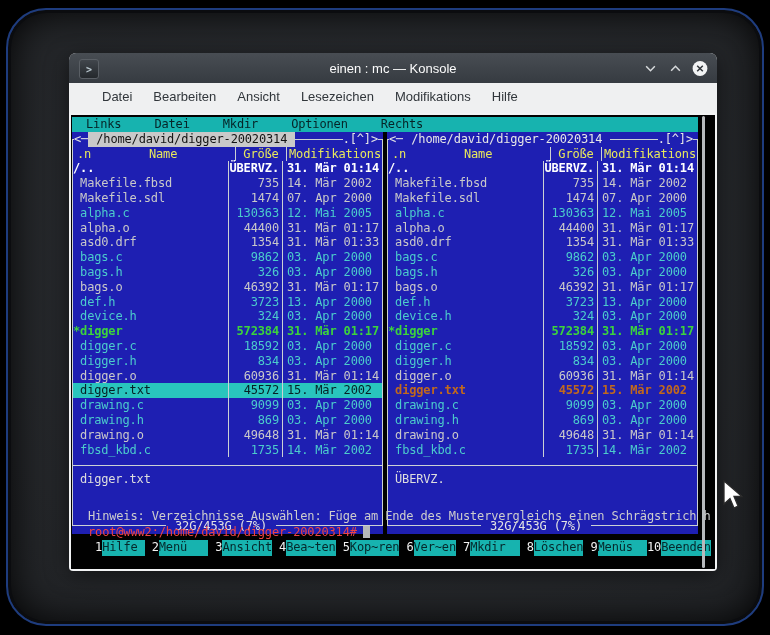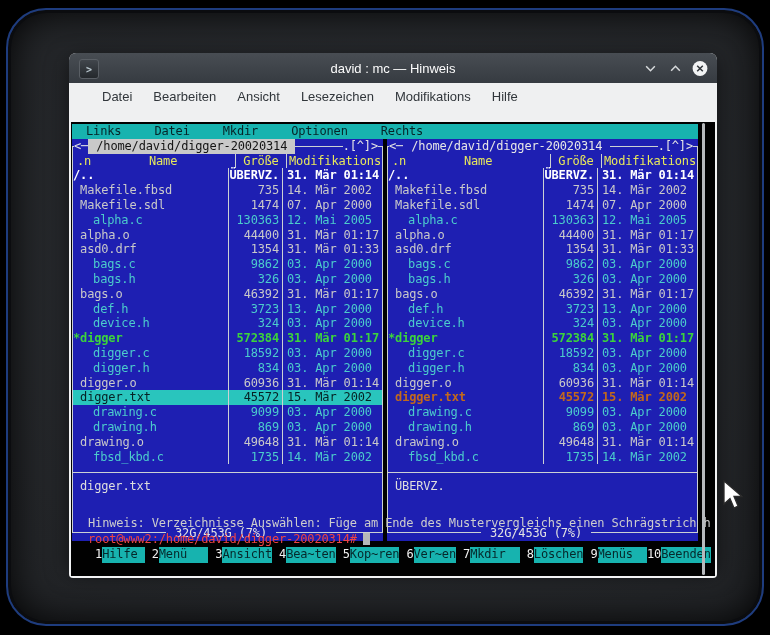--- a/index.html
+++ b/index.html
@@ -19,21 +19,21 @@
             background:linear-gradient(#41464c,#24282c);border:1px solid #5a5f65;
             color:#b9c7ce;font-family:"DejaVu Sans Mono",monospace;font-size:10px;font-weight:bold;
             display:flex;align-items:center;justify-content:center;}
   .title{flex:1;text-align:center;color:#fcfcfc;font-size:13px;}
   .controls{position:absolute;right:9px;top:0;height:30px;display:flex;align-items:center;gap:9px;}
   .ctl{width:16px;height:16px;display:flex;align-items:center;justify-content:center;}
   .menubar{height:26px;background:#eff0f1;display:flex;align-items:center;gap:21px;
            padding-left:33px;font-size:13px;color:#31363b;}
   .menubar span{cursor:default;}
   
-  .termwrap{position:absolute;left:0;top:67px;width:648px;height:458px;background:#f2f3f4;
+  .termwrap{position:absolute;left:0;top:60px;width:648px;height:458px;background:#f2f3f4;
             padding:0;border-radius:0 0 4px 4px;}
   .term{position:absolute;left:2px;top:2px;width:644px;height:454px;background:#010101;
         overflow:hidden;font-family:"DejaVu Sans Mono",monospace;font-size:12px;
         letter-spacing:-0.15px;line-height:14.8px;color:#c9c9c9;}
   .mc{position:absolute;left:1px;top:2px;width:626px;}
   .row{height:14.8px;white-space:pre;}
   
   .mcmenu{background:var(--cyan);color:#062427;display:flex;padding-left:14px;}
   .mcmenu span{margin-right:33px;}
   
@@ -54,21 +54,21 @@
   .cname{flex:1 1 auto;min-width:0;overflow:hidden;white-space:pre;padding-left:1px;}
   .csep{width:1px;background:var(--frame);}
   .csize{width:50px;text-align:right;padding-right:3px;white-space:pre;}
   .cdate{width:96px;padding-left:4px;white-space:pre;}
   .hname{display:flex;flex:1;min-width:0;}
   .hsort{margin-left:4px;}
   .hlabel{flex:1;text-align:center;}
   .hcenter{text-align:center;padding:0;}
   .t-updir{color:#ffffff;font-weight:bold;}
   .t-plain{color:#c9c9c9;}
-  .t-src{color:var(--srcc);margin-left:13px;}
+  .t-src{color:var(--srcc);}
   .t-exec{color:var(--green);font-weight:bold;}
   .t-marked{color:var(--orange);font-weight:bold;}
   .selected{background:var(--sel);}
   .selected .cname,.selected .csize,.selected .cdate{color:#062124;font-weight:normal;}
   .psep{position:relative;}
   .psep::after{content:"";position:absolute;left:1px;right:1px;top:50%;
                border-top:1px solid var(--frame);}
   .pmini{padding-left:8px;color:#dedede;}
   .pbot{display:flex;justify-content:center;margin-top:32px;}
   .pinfo{position:relative;background:var(--blue);color:#e3e3e3;margin-right:13px;
@@ -93,21 +93,21 @@
 </head>
 <body>
 
 <div class="stage">
   <div class="screen">
 
     <div class="window">
 
       <div class="titlebar">
         <div class="app-icon">&gt;</div>
-        <div class="title">david : mc — Hinweis</div>
+        <div class="title">einen : mc — Konsole</div>
         <div class="controls">
           <div class="ctl">
             <svg width="13" height="13" viewBox="0 0 12 12">
                 <polyline points="2,4 6,8 10,4" fill="none" stroke="#d7dadc" stroke-width="1.4"></polyline>
               </svg>
           </div>
           <div class="ctl">
             <svg width="13" height="13" viewBox="0 0 12 12">
                 <polyline points="2,8 6,4 10,8" fill="none" stroke="#d7dadc" stroke-width="1.4"></polyline>
               </svg>

